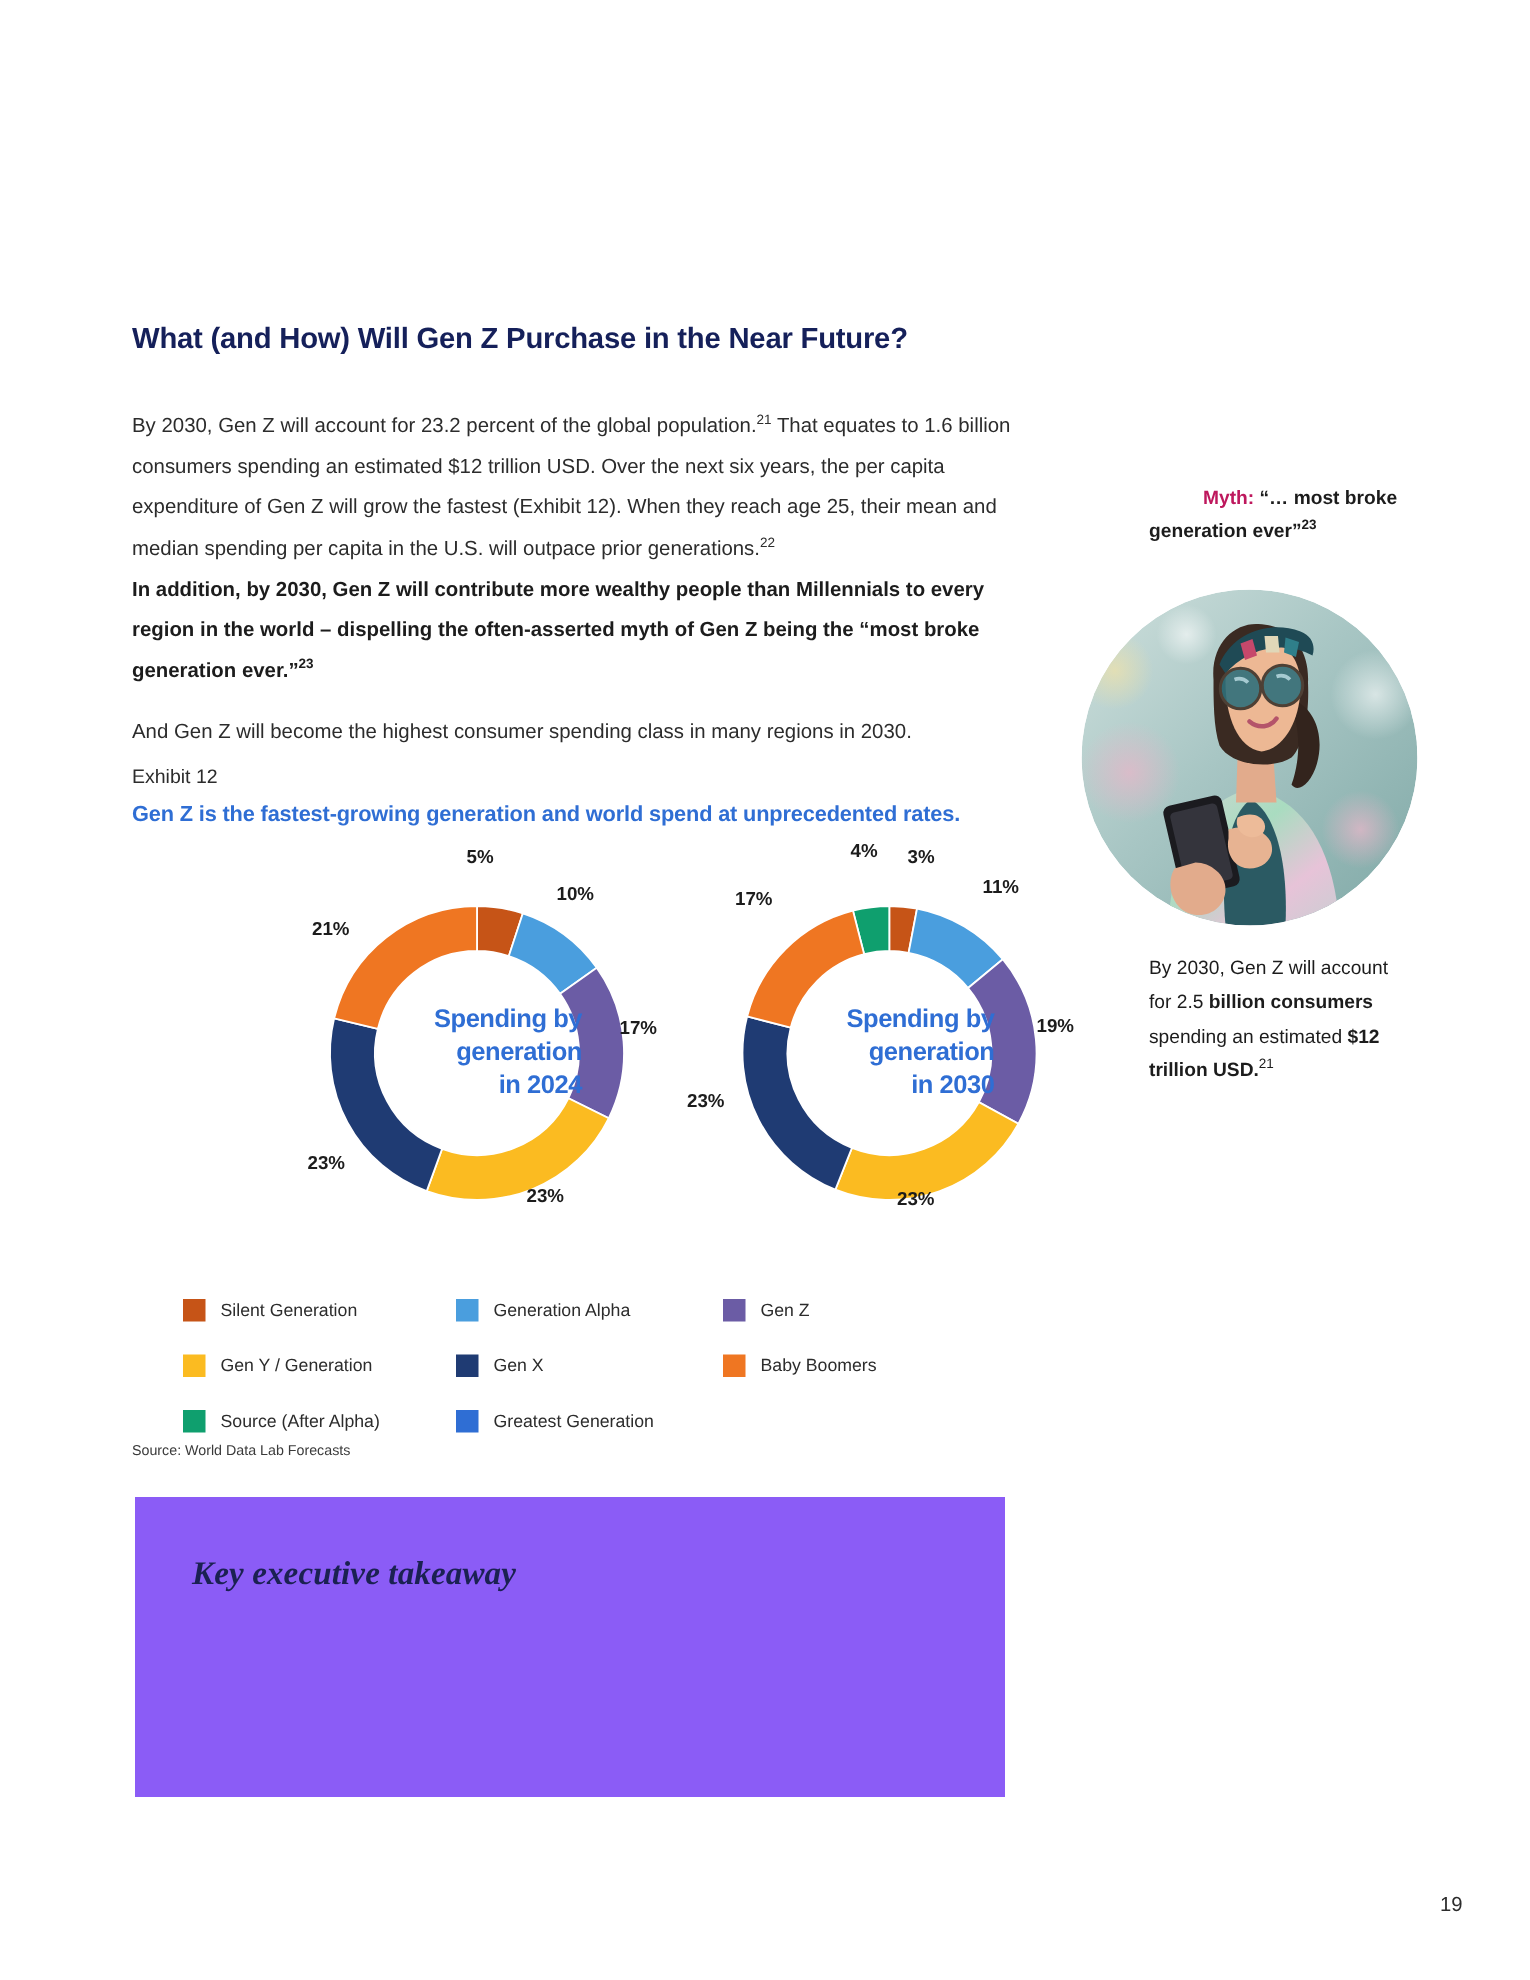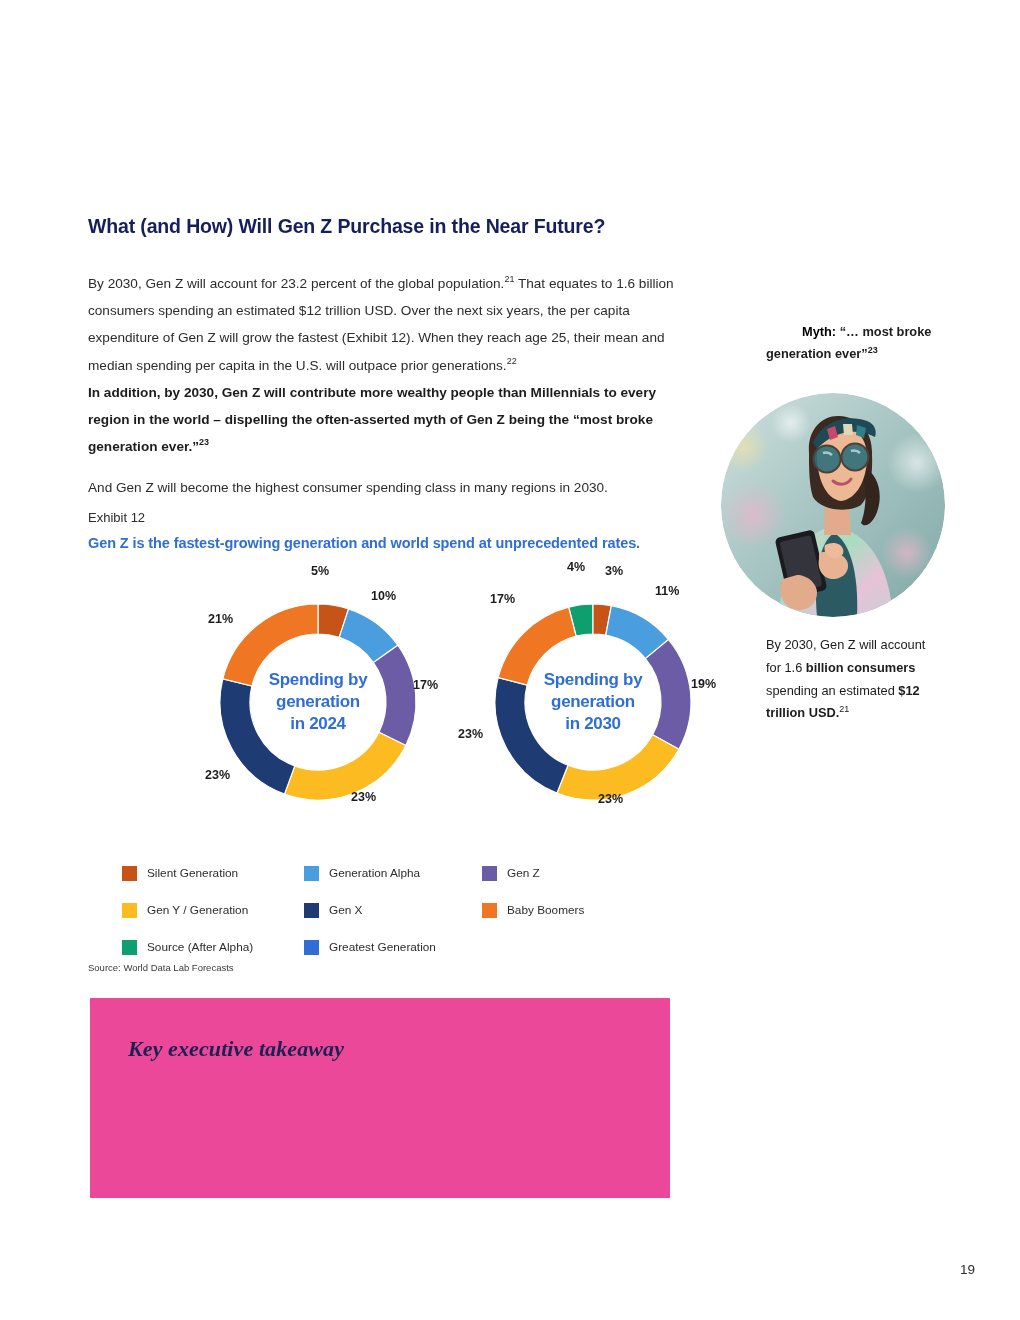--- a/index.html
+++ b/index.html
@@ -48,21 +48,21 @@
   .donut-wrap.d1 { left: 100px; top: 0px; }
   .donut-wrap.d2 { left: 375px; top: 0px; }
   .donut-wrap svg { position: absolute; left: 0; top: 0; }
   .donut-center {
     position: absolute; left: 50%; top: 50%;
     transform: translate(-50%, -50%);
     width: 140px; text-align: center;
     font-size: 17px; font-weight: 700; line-height: 1.3;
     color: #2f6ed4; letter-spacing: -0.3px;
   }
-  .donut-center span { display: block; }
+  .donut-center span { display: block; text-align: right; }
   .pct {
     position: absolute; font-size: 12.5px; font-weight: 700; color: #1c1c1c;
     white-space: nowrap;
   }
 
   
   .legend {
     position: absolute; left: 122px; top: 855px;
     width: 500px;
     display: grid;
@@ -76,40 +76,40 @@
 
   .source {
     position: absolute; left: 88px; top: 962px;
     font-size: 9.5px; color: #3a3a3a;
   }
 
   
   .takeaway {
     position: absolute; left: 90px; top: 998px;
     width: 580px; height: 200px;
-    background: #ec4899;
+    background: #8b5cf6;
   }
   .takeaway-title {
     position: absolute; left: 38px; top: 38px;
     font-family: "Liberation Serif", serif;
     font-style: italic; font-weight: 700;
     font-size: 22px; color: #1b2152;
     letter-spacing: 0.1px;
   }
   .takeaway-body {
     position: absolute; left: 32px; top: 78px; width: 520px;
     font-size: 13.4px; line-height: 2.15; color: #2c2c2c;
   }
 
   
   .myth {
     position: absolute; left: 766px; top: 321px; width: 180px;
     font-size: 12.8px; line-height: 1.75; font-weight: 700; color: #1c1c1c;
   }
-  .myth .myth-kw { color: #000000; font-weight: 700; padding-left: 36px; }
+  .myth .myth-kw { color: #be185d; font-weight: 700; padding-left: 36px; }
 
   .photo {
     position: absolute; left: 721px; top: 393px;
     width: 224px; height: 224px; border-radius: 50%;
     overflow: hidden;
   }
   .photo svg { display: block; }
 
   .sidebar-note {
     position: absolute; left: 766px; top: 634px; width: 170px;
@@ -307,17 +307,17 @@
         <rect x="60" y="140" width="40" height="62" rx="5" fill="#1b1b1f" transform="rotate(-13 80 171)"></rect>
         <rect x="64" y="145" width="32" height="52" rx="3" fill="#34343c" transform="rotate(-13 80 171)"></rect>
 
         <path d="M62 186 C56 196 60 212 72 216 C84 220 96 212 96 200 C96 190 86 182 76 182 Z" fill="#e2ab8c"></path>
         <path d="M98 160 C110 156 122 160 126 168 C130 178 122 186 112 186 C102 186 96 176 98 166 Z" fill="#e7b392"></path>
         <path d="M104 152 C112 148 120 150 122 156 C124 162 118 166 112 165 C106 164 102 158 104 152 Z" fill="#edbb99"></path>
       </g>
     </svg>
   </div>
 
-  <div class="sidebar-note"><span>By 2030, Gen Z will account for 1.6 </span><b>billion consumers</b><span> spending an estimated </span><b>$12 trillion USD.</b><sup>21</sup></div>
+  <div class="sidebar-note"><span>By 2030, Gen Z will account for 2.5 </span><b>billion consumers</b><span> spending an estimated </span><b>$12 trillion USD.</b><sup>21</sup></div>
 
   <div class="page-number">19</div>
 
 </div>
 
 </body></html>

